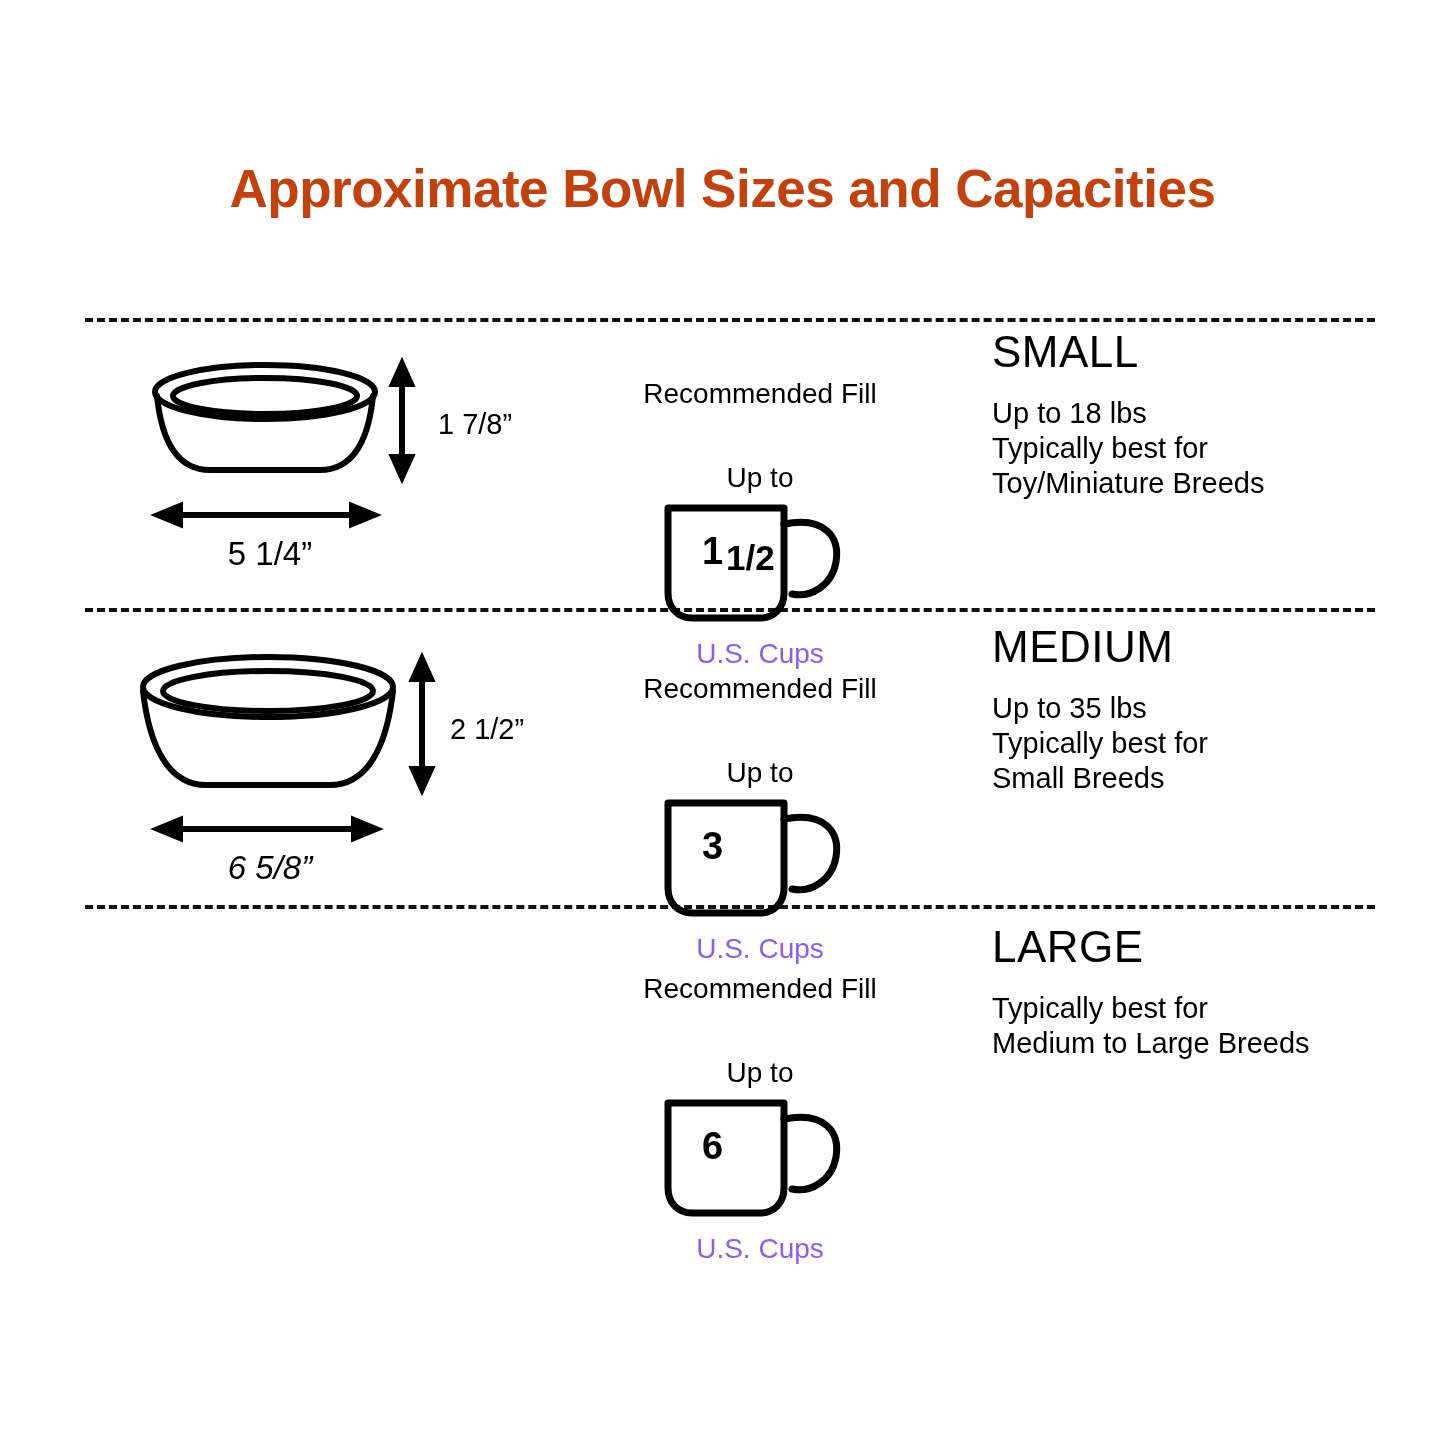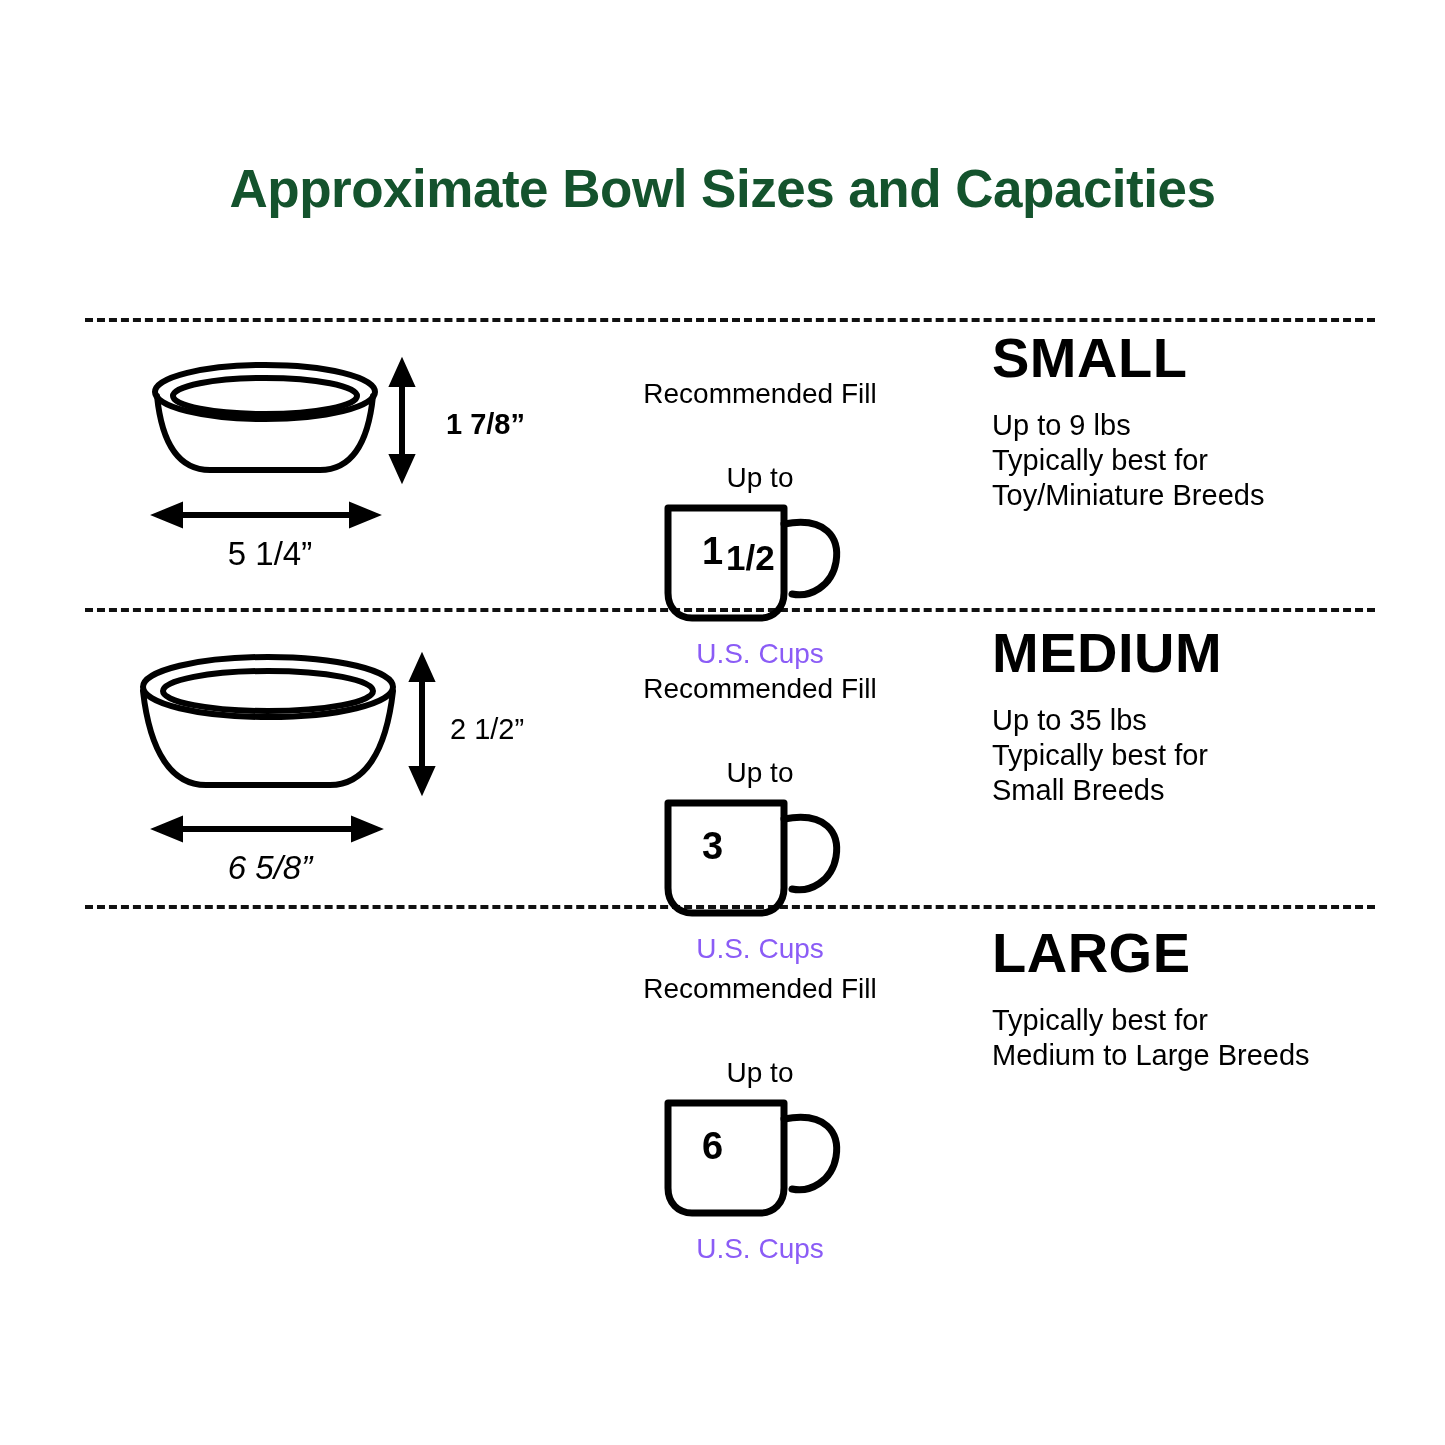--- a/index.html
+++ b/index.html
@@ -24,21 +24,21 @@
   
   .title {
     position: absolute;
     top: 158px;
     left: 0;
     width: 1445px;
     text-align: center;
     font-size: 53px;
     font-weight: 700;
     letter-spacing: -0.5px;
-    color: #14532d;
+    color: #c2410c;
   }
 
   
   .divider {
     position: absolute;
     left: 85px;
     width: 1290px;
     height: 0;
     border-top: 4px dashed #111;
   }
@@ -114,22 +114,22 @@
   }
 
   
   .text-col {
     position: absolute;
     left: 992px;
     top: 0;
     width: 420px;
   }
   .size-name {
-    font-size: 56px;
-    font-weight: 700;
+    font-size: 44px;
+    font-weight: 400;
     letter-spacing: 0.5px;
     line-height: 1;
     margin-bottom: 22px;
   }
   .desc-line {
     font-size: 29px;
     line-height: 1.21;
     color: #000;
   }
 </style>
@@ -162,21 +162,21 @@
           <polygon points="292,34 283,54 301,54"></polygon>
           <polygon points="292,147 283,127 301,127"></polygon>
         </g>
 
         <g stroke="#000" stroke-width="6" fill="#000" stroke-linecap="round">
           <line x1="62" y1="185" x2="250" y2="185"></line>
           <polygon points="48,185 70,176 70,194"></polygon>
           <polygon points="264,185 242,176 242,194"></polygon>
         </g>
       </svg>
-      <div class="dim-height" style="left:336px; top:78px;font-weight:bold;">1 7/8”</div>
+      <div class="dim-height" style="left:328px; top:78px;">1 7/8”</div>
       <div class="dim-width" style="left:40px; top:205px; width:240px;">5 1/4”</div>
     </div>
 
     <div class="cup-col">
       <div class="cup-label-top">Recommended Fill</div>
       <div class="cup-label-top">Up to</div>
       <div class="cup-wrap">
         <svg class="cup-svg" width="240" height="130" viewBox="0 0 240 130">
           <g fill="none" stroke="#000" stroke-width="7" stroke-linejoin="round" stroke-linecap="round">
             <path d="M28 10 L28 95 C28 110, 38 120, 52 120 L120 120 C134 120, 144 110, 144 95 L144 10 Z"></path>
@@ -184,21 +184,21 @@
           </g>
         </svg>
         <div class="cup-amount" style="left:112px; top:32px; font-size:38px;">1</div>
         <div class="cup-amount" style="left:136px; top:40px; font-size:35px;">1/2</div>
       </div>
       <div class="cup-label-bottom">U.S. Cups</div>
     </div>
 
     <div class="text-col">
       <div class="size-name">SMALL</div>
-      <div class="desc-line">Up to 9 lbs</div>
+      <div class="desc-line">Up to 18 lbs</div>
       <div class="desc-line">Typically best for</div>
       <div class="desc-line">Toy/Miniature Breeds</div>
     </div>
   </div>
 
   <div class="row r2">
 
     <div class="bowl-col">
       <svg class="bowl-svg" width="450" height="250" viewBox="0 0 450 250">
         <g fill="none" stroke="#000" stroke-width="6" stroke-linejoin="round" stroke-linecap="round">

